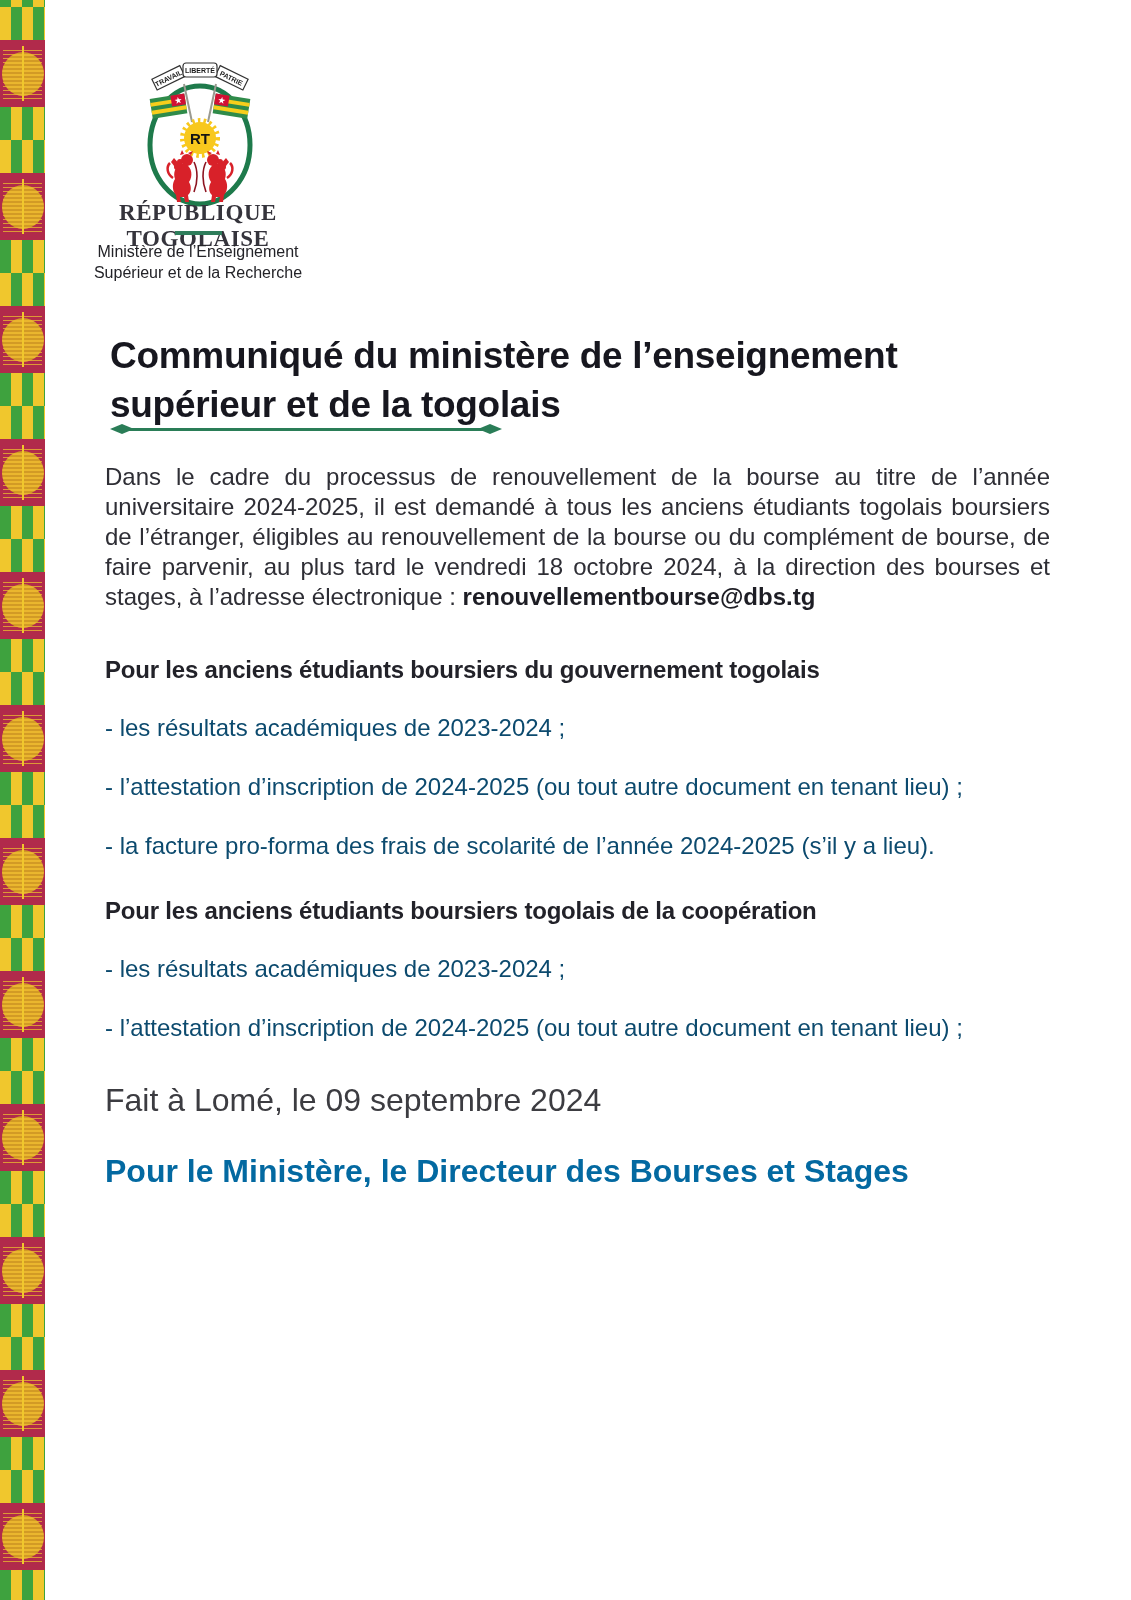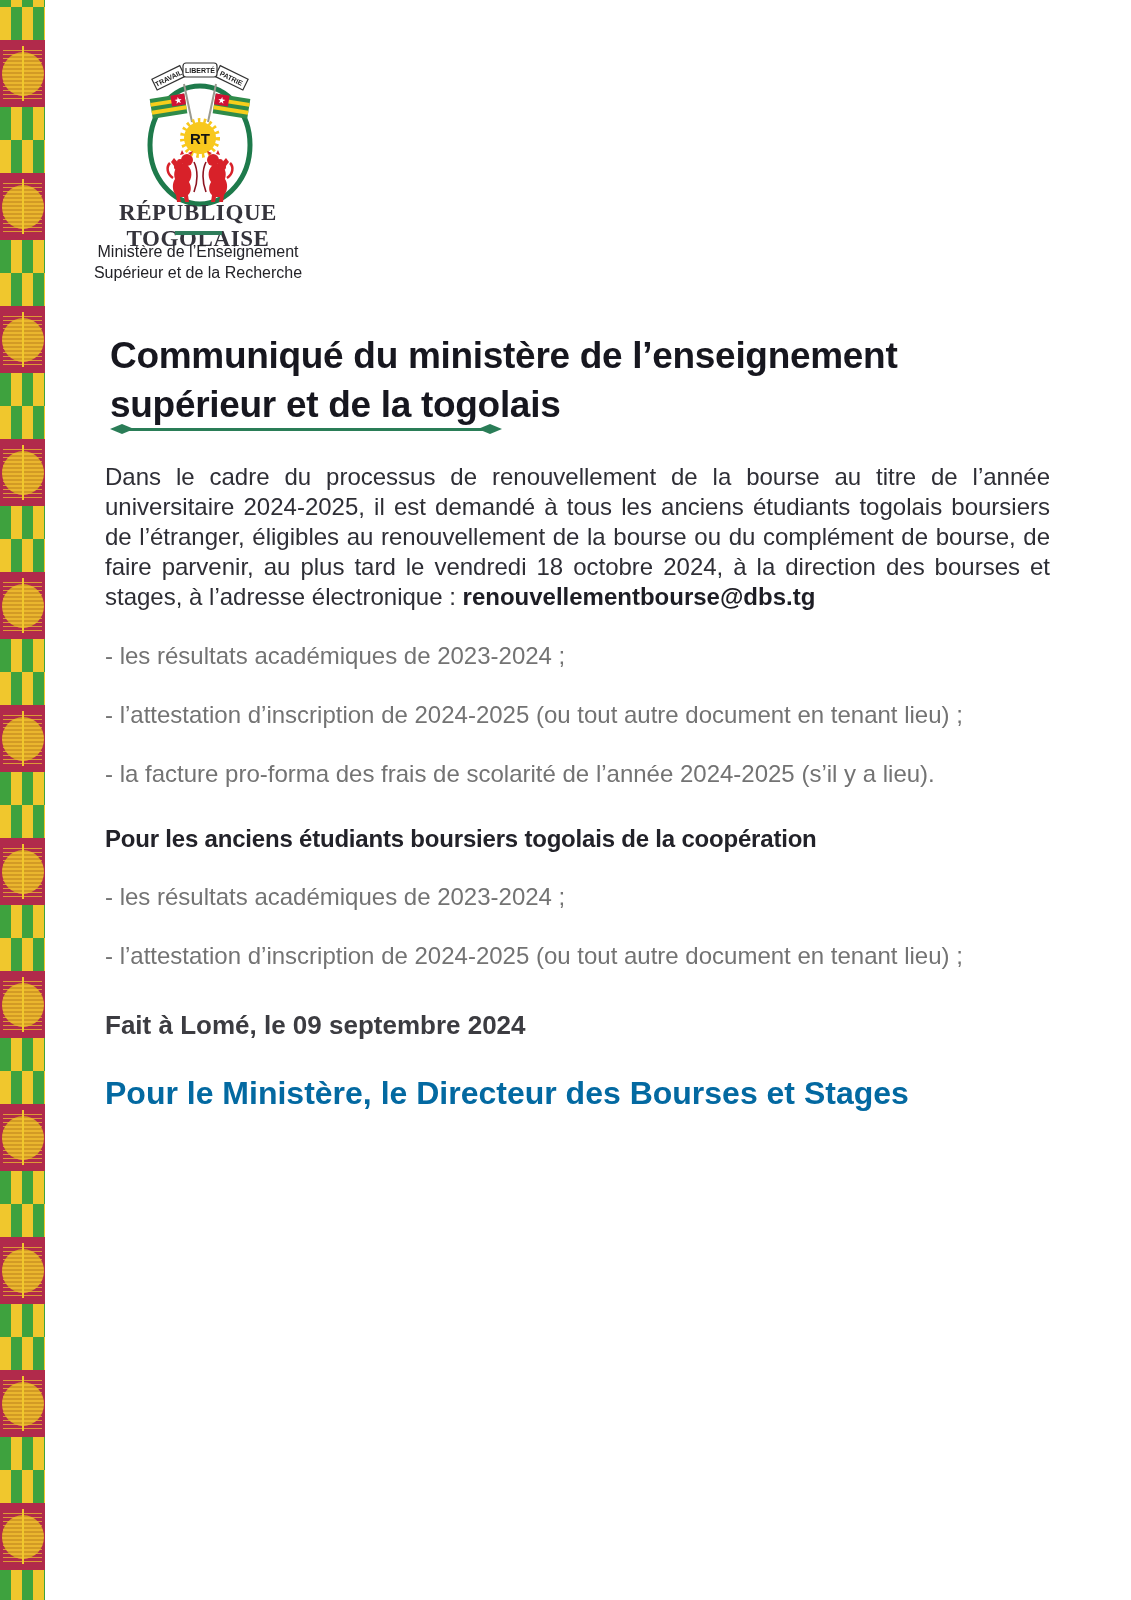--- a/index.html
+++ b/index.html
@@ -33,24 +33,24 @@
   .divider .bar{position:absolute;left:8px;right:8px;top:4px;height:3px;background:#2a7d57;}
   .divider .dia{position:absolute;top:0;width:24px;height:10px;background:#2a7d57;
     clip-path:polygon(0 50%,50% 0,100% 50%,50% 100%);}
   .divider .dia.left{left:0;}
   .divider .dia.right{right:0;}
   
   .doc{position:absolute;left:105px;top:462px;width:945px;}
   .intro{margin:0;text-align:justify;font-size:24px;line-height:30px;color:#2e2e35;}
   .intro .email{font-weight:700;color:#1d1d24;}
   .sec-heading{margin:0;margin-top:44px;font-size:24px;font-weight:700;letter-spacing:-.2px;color:#222229;}
-  .item{margin:0;margin-top:29px;font-size:24px;line-height:30px;color:#737373;}
+  .item{margin:0;margin-top:29px;font-size:24px;line-height:30px;color:#0c4a6e;}
   .nb{margin:0;margin-top:29px;text-align:justify;font-size:23px;line-height:30px;
     font-weight:700;letter-spacing:-.3px;color:#222228;}
-  .fait{margin:0;margin-top:39px;font-size:26px;color:#3c3c41;font-weight:bold;}
+  .fait{margin:0;margin-top:39px;font-size:32px;color:#3c3c41;}
   .signature{margin:0;margin-top:34px;font-size:32px;font-weight:700;color:#0369a1;}
 </style>
 </head>
 <body>
 
 <div class="kente">
   <div class="kente-inner" id="kente-inner">
       <div class="kb-green">
         <div class="row"></div>
         <div class="row offset"></div>
@@ -243,20 +243,21 @@
 <h1 class="title">Communiqué du ministère de l’enseignement supérieur et de la togolais</h1>
 <div class="divider">
   <span class="dia left"></span>
   <span class="bar"></span>
   <span class="dia right"></span>
 </div>
 
 <div class="doc">
   <p class="intro"><span>Dans le cadre du processus de renouvellement de la bourse au titre de l’année universitaire 2024-2025, il est demandé à tous les anciens étudiants togolais boursiers de l’étranger, éligibles au renouvellement de la bourse ou du complément de bourse, de faire parvenir, au plus tard le vendredi 18 octobre 2024, à la direction des bourses et stages, à l’adresse électronique :</span> <span class="email">renouvellementbourse@dbs.tg</span></p>
 
+  <p class="sec-heading">Pour les anciens étudiants boursiers du gouvernement togolais</p>
   <p class="item">- les résultats académiques de 2023-2024 ;</p>
   <p class="item">- l’attestation d’inscription de 2024-2025 (ou tout autre document en tenant lieu) ;</p>
   <p class="item">- la facture pro-forma des frais de scolarité de l’année 2024-2025 (s’il y a lieu).</p>
 
   <p class="sec-heading" style="margin-top:36px">Pour les anciens étudiants boursiers togolais de la coopération</p>
   <p class="item">- les résultats académiques de 2023-2024 ;</p>
   <p class="item">- l’attestation d’inscription de 2024-2025 (ou tout autre document en tenant lieu) ;</p>
 
 
   <p class="fait">Fait à Lomé, le 09 septembre 2024</p>

